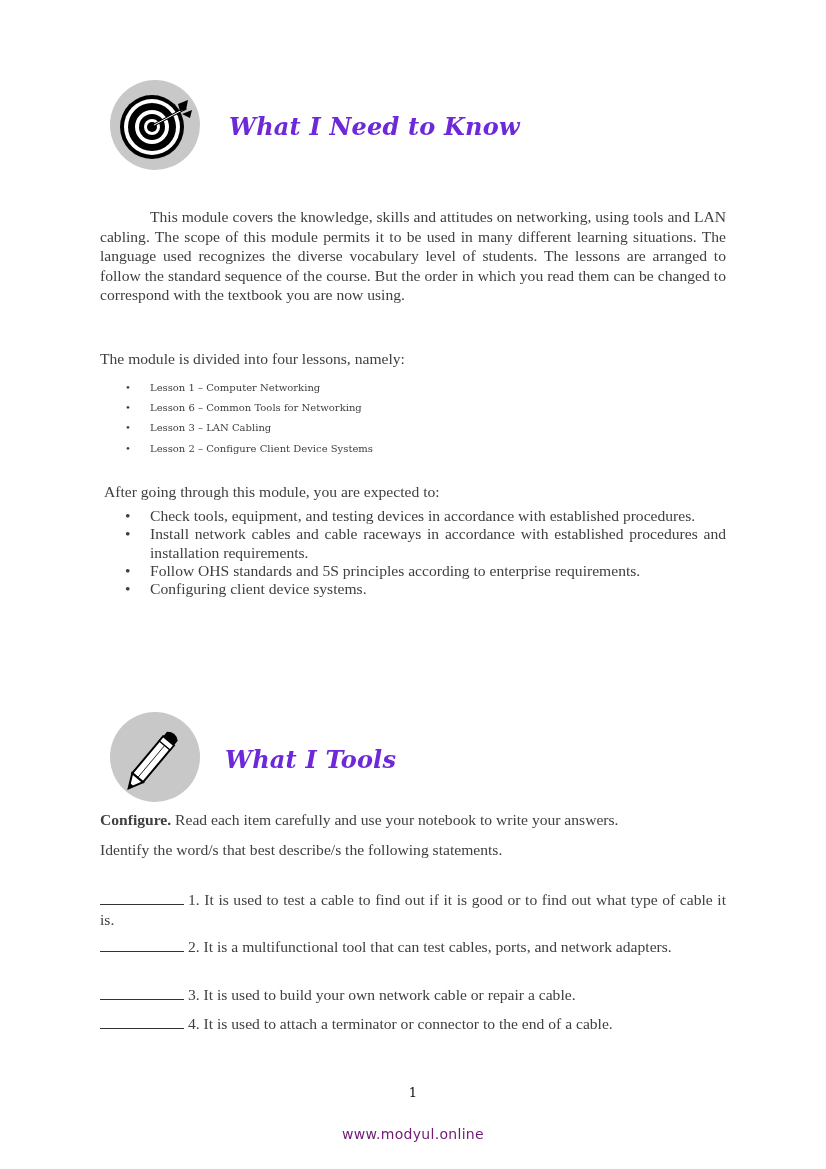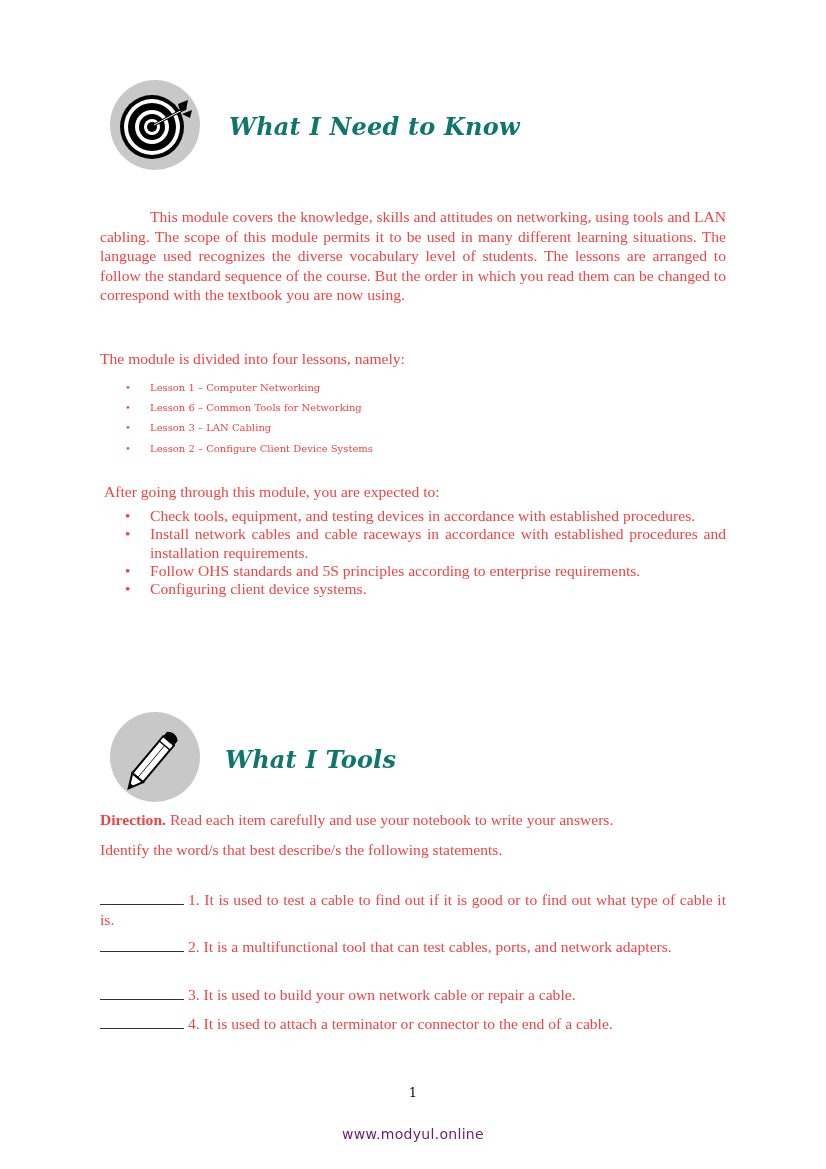--- a/index.html
+++ b/index.html
@@ -1,22 +1,22 @@
 <!DOCTYPE html>
 <html><head>
 <meta charset="utf-8">
 <style>
   html, body { margin: 0; padding: 0; background: #ffffff; }
   body { width: 826px; height: 1169px; position: relative; overflow: hidden;
          font-family: "DejaVu Serif", "Liberation Serif", serif; color: #1a1a1a; }
   .page { position: absolute; left: 0; top: 0; width: 826px; height: 1169px; }
   .icon-circle { position: absolute; width: 90px; height: 90px; border-radius: 50%; background: #c8c8c8; }
   .heading { position: absolute; font-family: "DejaVu Serif", serif; font-style: italic; font-weight: bold;
-             font-size: 24px; color: #0f766e; letter-spacing: 0.2px; }
-  .body-text { font-family: "Liberation Serif", "DejaVu Serif", serif; font-size: 15.6px; line-height: 19.5px; color: #ef4444; }
+             font-size: 24px; color: #6d28d9; letter-spacing: 0.2px; }
+  .body-text { font-family: "Liberation Serif", "DejaVu Serif", serif; font-size: 15.6px; line-height: 19.5px; color: #404040; }
   .para { position: absolute; left: 100px; width: 626px; text-align: justify; }
   .indent { text-indent: 50px; }
   .bul-list { position: absolute; left: 100px; width: 626px; margin: 0; padding: 0; list-style: none; }
   .bul-list li { position: relative; padding-left: 50px; text-align: justify; }
   .bul-list li::before { content: "\2022"; position: absolute; left: 25px; top: 0; }
   .lessons li { font-family: "DejaVu Serif", serif; font-size: 10px; line-height: 20px; }
   .objectives li { margin-bottom: 0; }
   .q-item { position: absolute; left: 100px; width: 626px; text-align: justify; }
   .blank { display: inline-block; width: 84px; border-bottom: 1px solid #333; height: 12px; margin-right: 4px; vertical-align: baseline; }
   .page-number { position: absolute; left: 0; width: 826px; text-align: center; font-family: "DejaVu Serif", serif; font-size: 13px; color: #111; }
@@ -73,21 +73,21 @@
         <rect x="60" y="38" width="6" height="14" fill="#fff" stroke="#000" stroke-width="1.5"></rect>
         <path d="M66,38 L72,38 Q78,45 72,52 L66,52 Z" fill="#000"></path>
         <polygon points="18,38 18,52 4,45" fill="#fff" stroke="#000" stroke-width="2"></polygon>
         <polygon points="9,42.5 9,47.5 4,45" fill="#000"></polygon>
       </g>
     </svg>
   </div>
   <div class="heading" style="left:225px; top:745px;">What I Tools</div>
 
   <p class="para body-text" style="top:810px; margin:0;">
-    <b class="label">Direction.</b><span> Read each item carefully and use your notebook to write your answers.</span>
+    <b class="label">Configure.</b><span> Read each item carefully and use your notebook to write your answers.</span>
   </p>
 
   <p class="para body-text" style="top:840px; margin:0;">Identify the word/s that best describe/s the following statements.</p>
 
   <div class="q-item body-text" style="top:890px;">
     <span class="blank"></span><span>1. It is used to test a cable to find out if it is good or to find out what type of cable it is.</span>
   </div>
   <div class="q-item body-text" style="top:937px;">
     <span class="blank"></span><span>2. It is a multifunctional tool that can test cables, ports, and network adapters.</span>
   </div>

